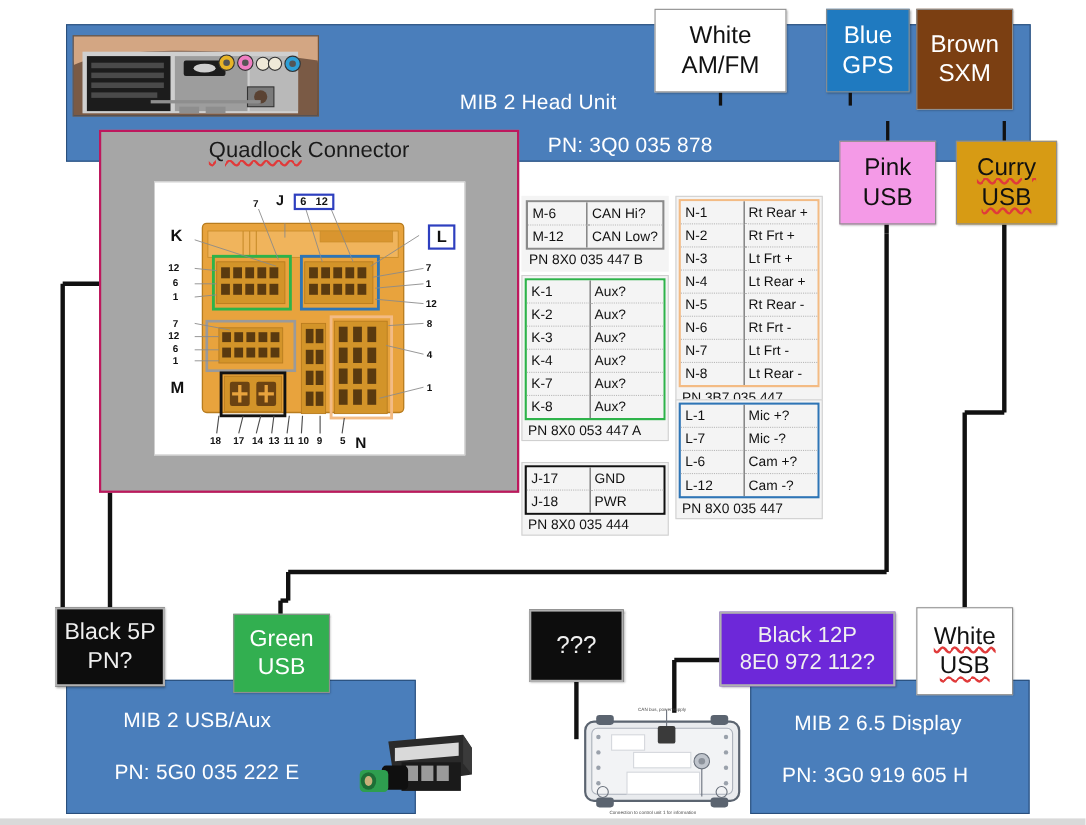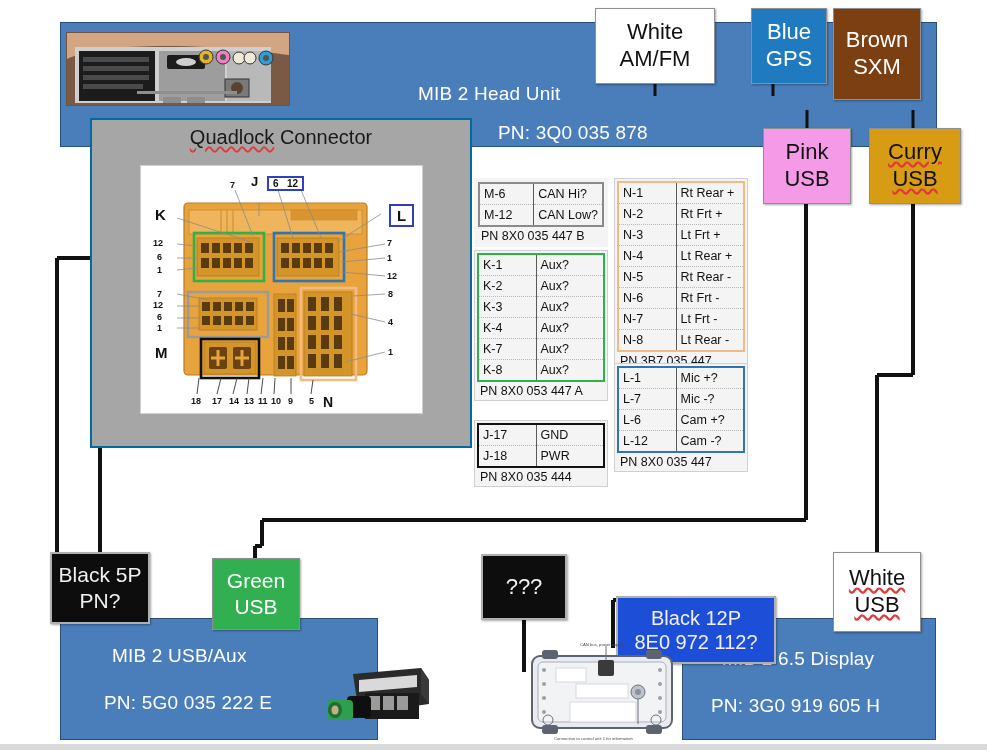--- a/index.html
+++ b/index.html
@@ -36,21 +36,21 @@
     white-space: nowrap;
     letter-spacing: .2px;
   }
 
   
   #quadlock-box {
     position: absolute;
     left: 90px; top: 118px;
     width: 382px; height: 330px;
     background: #a6a6a6;
-    border: 2px solid #0369a1;
+    border: 2px solid #be185d;
     box-sizing: border-box;
   }
   #quadlock-title {
     position: absolute;
     left: 0; top: 6px; width: 100%;
     text-align: center;
     font-size: 20px;
     color: #1a1a1a;
     font-weight: 400;
   }
@@ -94,22 +94,22 @@
       background: #f49ae7; border: 1px solid #8f8f8f; color: #111; font-size: 22px; }
   #chip-curry-usb  { left: 869px; top: 128px; width: 92px; height: 76px;
       background: #d79b14; border: 1px solid #8f8f8f; color: #111; font-size: 22px; }
 
   #chip-black5p    { left: 50px;  top: 552px; width: 100px; height: 72px;
       background: #0d0d0d; border: 2px solid #b0b0b0; color: #f0f0f0; font-size: 21px; }
   #chip-green-usb  { left: 212px; top: 558px; width: 88px;  height: 72px;
       background: #32af50; border: 1px solid #8f8f8f; color: #ffffff; font-size: 21px; }
   #chip-unknown    { left: 481px; top: 554px; width: 86px;  height: 66px;
       background: #0d0d0d; border: 2px solid #b0b0b0; color: #f0f0f0; font-size: 22px; }
-  #chip-black12p   { left: 616px; top: 556px; width: 160px; height: 68px;
-      background: #1d4ed8; border: 2px solid #b0b0b0; color: #f0f0f0; font-size: 20px; margin-top: 40px; }
+  #chip-black12p   { left: 654px; top: 556px; width: 160px; height: 68px;
+      background: #6d28d9; border: 2px solid #b0b0b0; color: #f0f0f0; font-size: 20px; }
   #chip-white-usb  { left: 833px; top: 552px; width: 88px;  height: 80px;
       background: #ffffff; border: 1px solid #8f8f8f; color: #111; font-size: 22px; }
 
   
   .pintable {
     position: absolute;
     box-sizing: border-box;
     background: #f4f4f4;
     border: 1px solid #d0d0d0;
     padding: 2px 2px 1px 2px;

